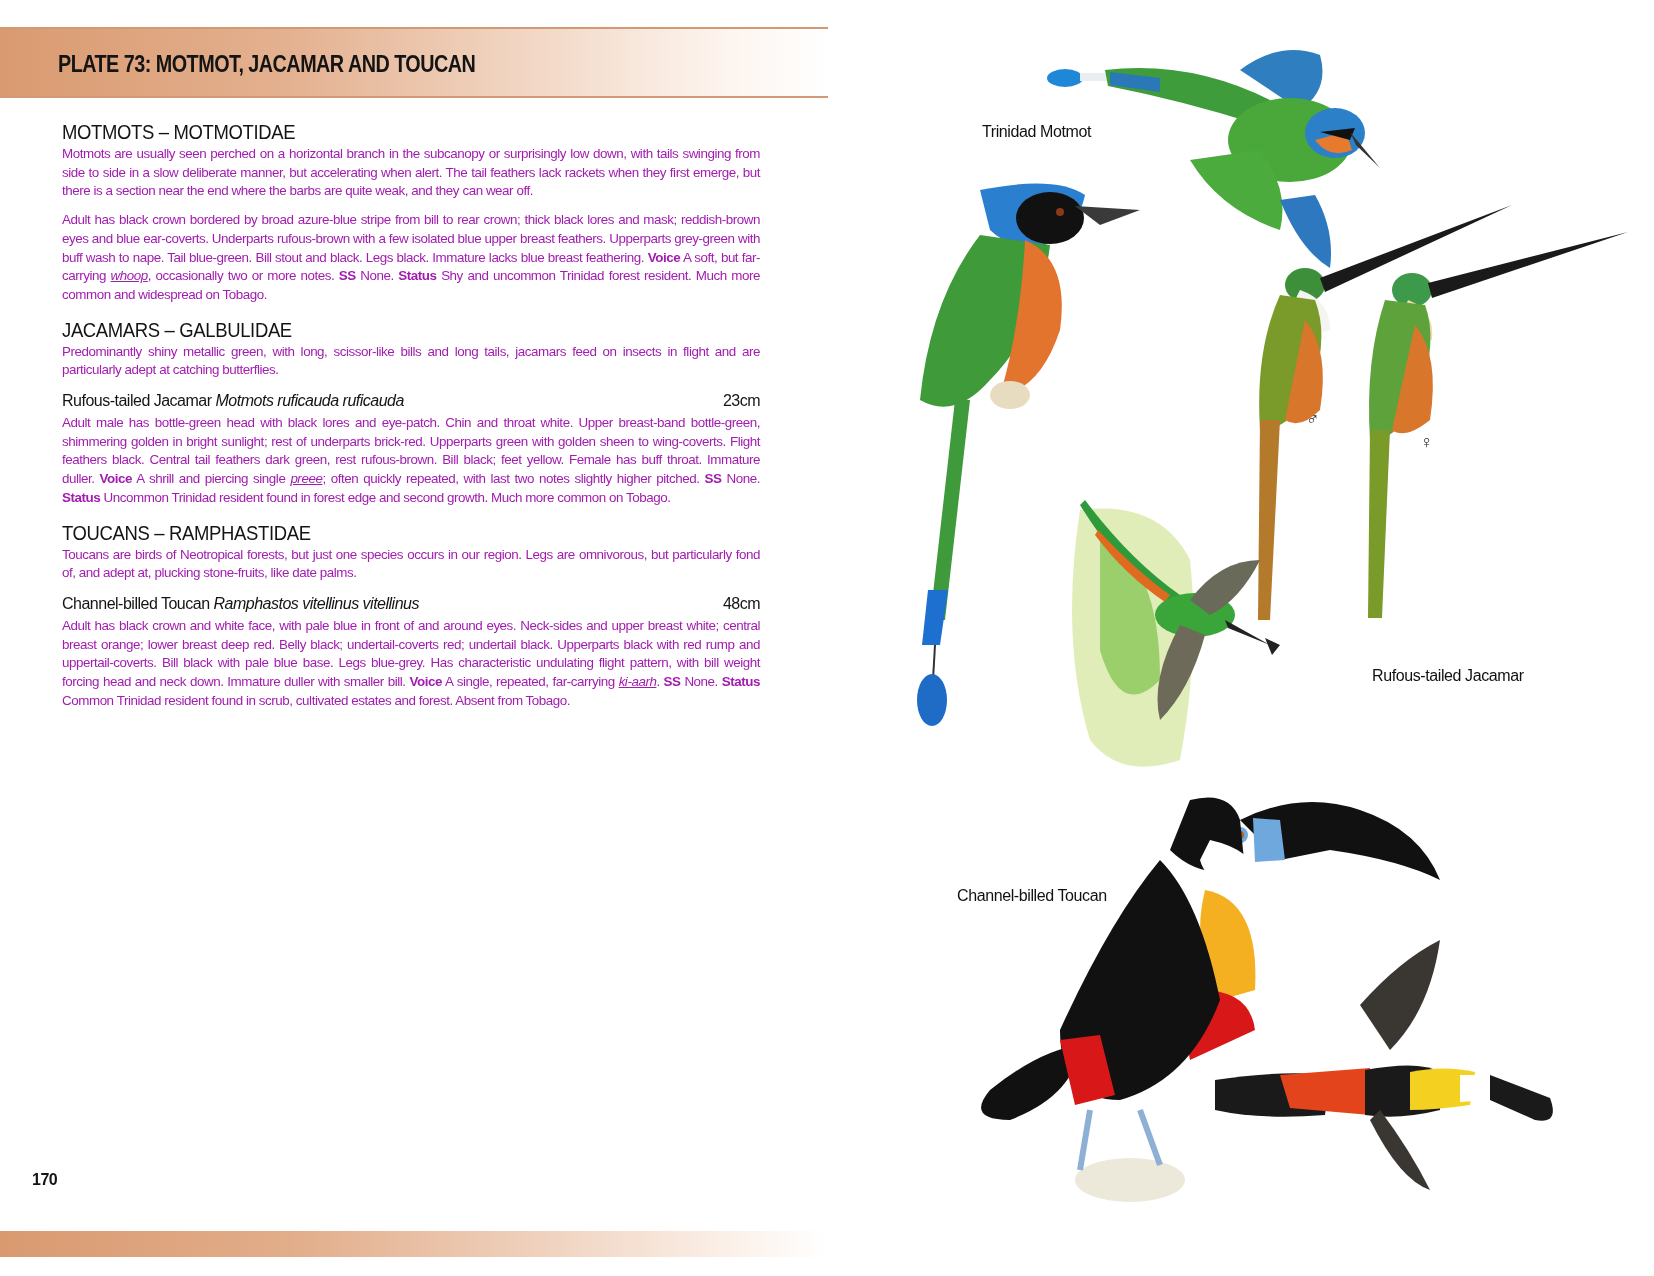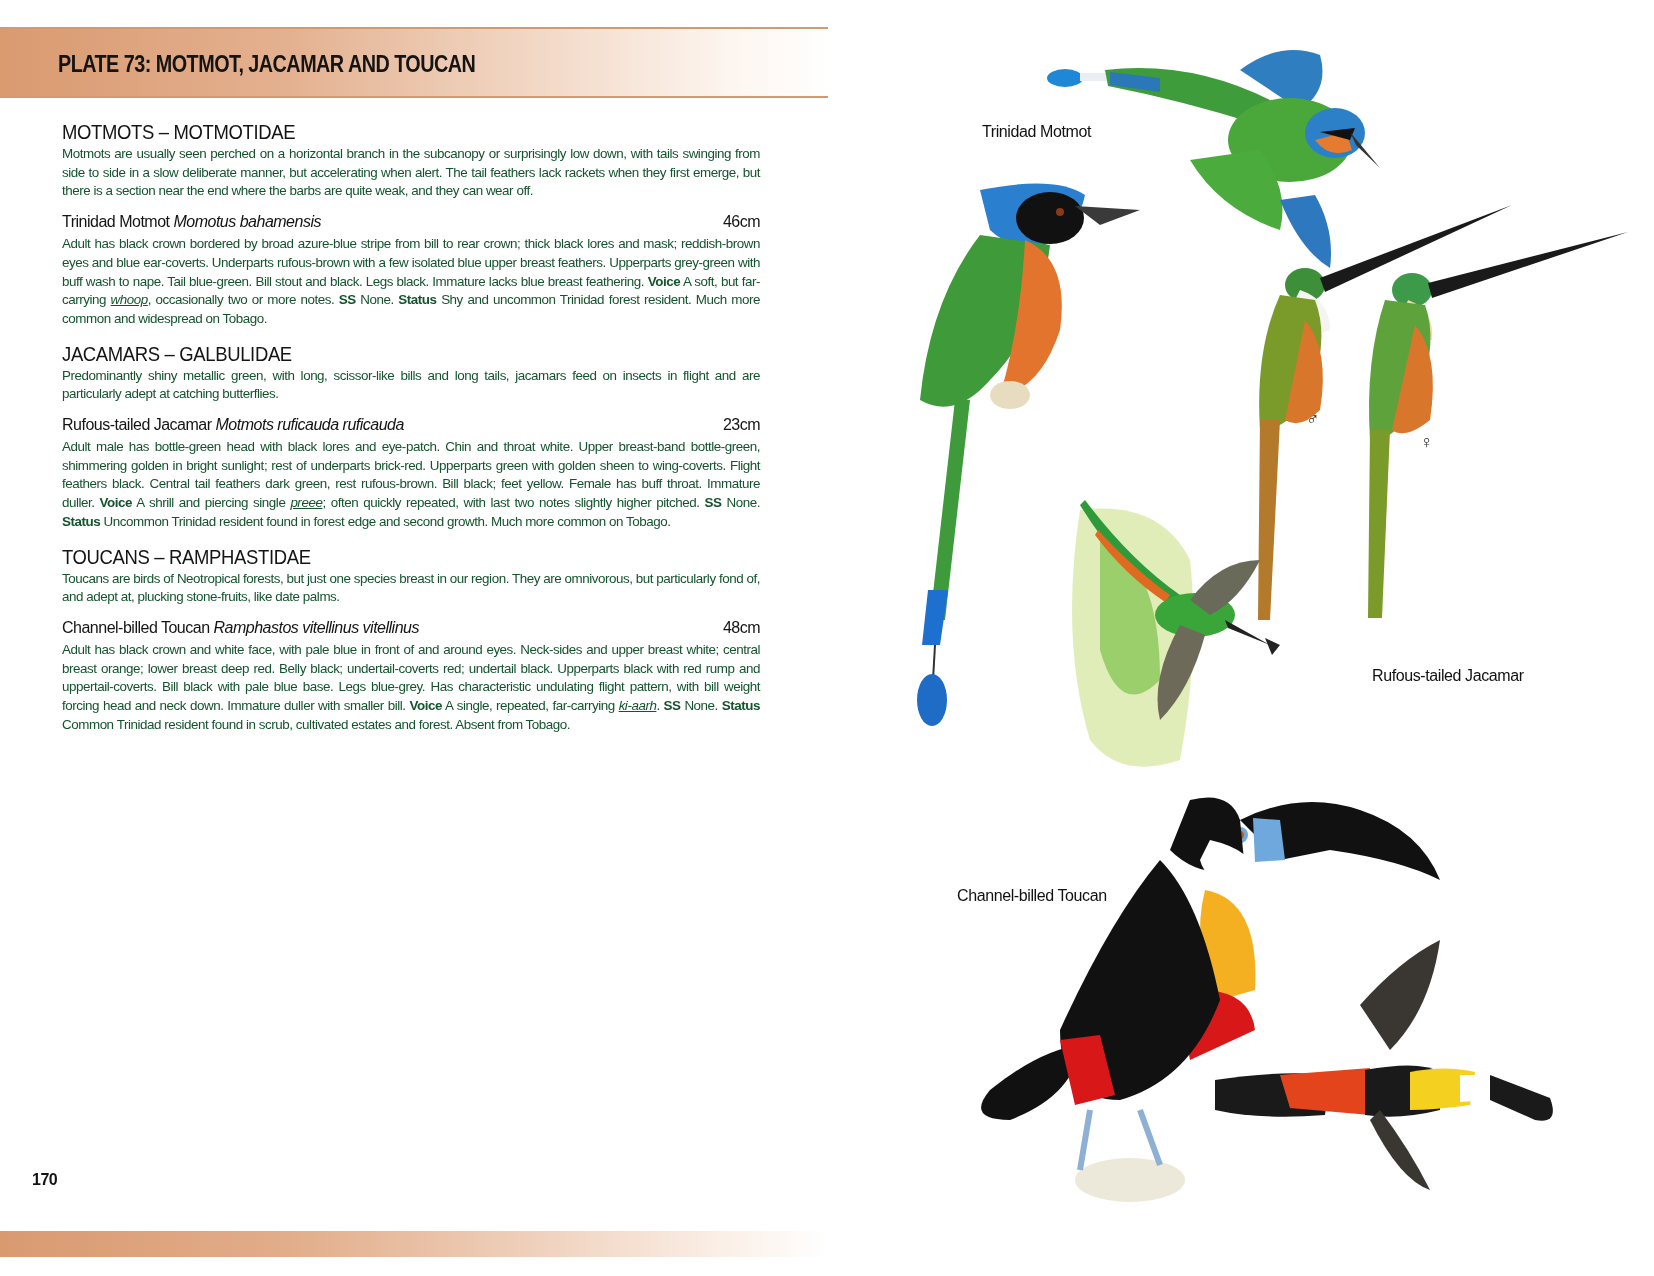--- a/index.html
+++ b/index.html
@@ -17,21 +17,21 @@
     font-family: "Liberation Sans Narrow", "Liberation Sans", sans-serif; color: #141414;
   }
 
   .text-col { position: absolute; left: 62px; top: 119px; width: 698px; }
   .family-heading {
     font-size: 21px; font-weight: normal; letter-spacing: -0.4px; line-height: 26px;
     transform: scaleX(0.88); transform-origin: left center; white-space: nowrap; color: #141414;
   }
   .para {
     font-size: 13.4px; line-height: 18.7px; text-align: justify; letter-spacing: -0.45px;
-    color: #14532d; margin-bottom: 10px;
+    color: #a21caf; margin-bottom: 10px;
   }
   .species-head {
     display: flex; justify-content: space-between; align-items: baseline;
     font-size: 16px; line-height: 22px; letter-spacing: -0.5px; margin-bottom: 2px; color: #141414;
   }
   .species-head .sci { font-style: italic; }
   .b { font-weight: bold; }
   .i { font-style: italic; text-decoration: underline; }
   .gap-family { margin-top: 12px; }
 
@@ -51,40 +51,36 @@
 <body>
 
 <div class="header-band"></div>
 <div class="header-title">PLATE 73: MOTMOT, JACAMAR AND TOUCAN</div>
 
 <div class="text-col">
 
   <section>
     <h2 class="family-heading">MOTMOTS – MOTMOTIDAE</h2>
     <p class="para">Motmots are usually seen perched on a horizontal branch in the subcanopy or surprisingly low down, with tails swinging from side to side in a slow deliberate manner, but accelerating when alert. The tail feathers lack rackets when they first emerge, but there is a section near the end where the barbs are quite weak, and they can wear off.</p>
-    <div class="species-head">
-      <span><span>Trinidad Motmot</span> <span class="sci">Momotus bahamensis</span></span>
-      <span>46cm</span>
-    </div>
     <p class="para"><span>Adult has black crown bordered by broad azure-blue stripe from bill to rear crown; thick black lores and mask; reddish-brown eyes and blue ear-coverts. Underparts rufous-brown with a few isolated blue upper breast feathers. Upperparts grey-green with buff wash to nape. Tail blue-green. Bill stout and black. Legs black. Immature lacks blue breast feathering.</span> <span class="b">Voice</span> <span>A soft, but far-carrying </span><span class="i">whoop</span><span>, occasionally two or more notes.</span> <span class="b">SS</span> <span>None.</span> <span class="b">Status</span> <span>Shy and uncommon Trinidad forest resident. Much more common and widespread on Tobago.</span></p>
   </section>
 
   <section class="gap-family">
     <h2 class="family-heading">JACAMARS – GALBULIDAE</h2>
     <p class="para">Predominantly shiny metallic green, with long, scissor-like bills and long tails, jacamars feed on insects in flight and are particularly adept at catching butterflies.</p>
     <div class="species-head">
       <span><span>Rufous-tailed Jacamar</span> <span class="sci">Motmots ruficauda ruficauda</span></span>
       <span>23cm</span>
     </div>
     <p class="para"><span>Adult male has bottle-green head with black lores and eye-patch. Chin and throat white. Upper breast-band bottle-green, shimmering golden in bright sunlight; rest of underparts brick-red. Upperparts green with golden sheen to wing-coverts. Flight feathers black. Central tail feathers dark green, rest rufous-brown. Bill black; feet yellow. Female has buff throat. Immature duller.</span> <span class="b">Voice</span> <span>A shrill and piercing single </span><span class="i">preee</span><span>; often quickly repeated, with last two notes slightly higher pitched.</span> <span class="b">SS</span> <span>None.</span> <span class="b">Status</span> <span>Uncommon Trinidad resident found in forest edge and second growth. Much more common on Tobago.</span></p>
   </section>
 
   <section class="gap-family">
     <h2 class="family-heading">TOUCANS – RAMPHASTIDAE</h2>
-    <p class="para">Toucans are birds of Neotropical forests, but just one species breast in our region. They are omnivorous, but particularly fond of, and adept at, plucking stone-fruits, like date palms.</p>
+    <p class="para">Toucans are birds of Neotropical forests, but just one species occurs in our region. Legs are omnivorous, but particularly fond of, and adept at, plucking stone-fruits, like date palms.</p>
     <div class="species-head">
       <span><span>Channel-billed Toucan</span> <span class="sci">Ramphastos vitellinus vitellinus</span></span>
       <span>48cm</span>
     </div>
     <p class="para"><span>Adult has black crown and white face, with pale blue in front of and around eyes. Neck-sides and upper breast white; central breast orange; lower breast deep red. Belly black; undertail-coverts red; undertail black. Upperparts black with red rump and uppertail-coverts. Bill black with pale blue base. Legs blue-grey. Has characteristic undulating flight pattern, with bill weight forcing head and neck down. Immature duller with smaller bill.</span> <span class="b">Voice</span> <span>A single, repeated, far-carrying </span><span class="i">ki-aarh</span><span>.</span> <span class="b">SS</span> <span>None.</span> <span class="b">Status</span> <span>Common Trinidad resident found in scrub, cultivated estates and forest. Absent from Tobago.</span></p>
   </section>
 </div>
 
 <div class="footer-band"></div>
 <div class="page-num">170</div>

